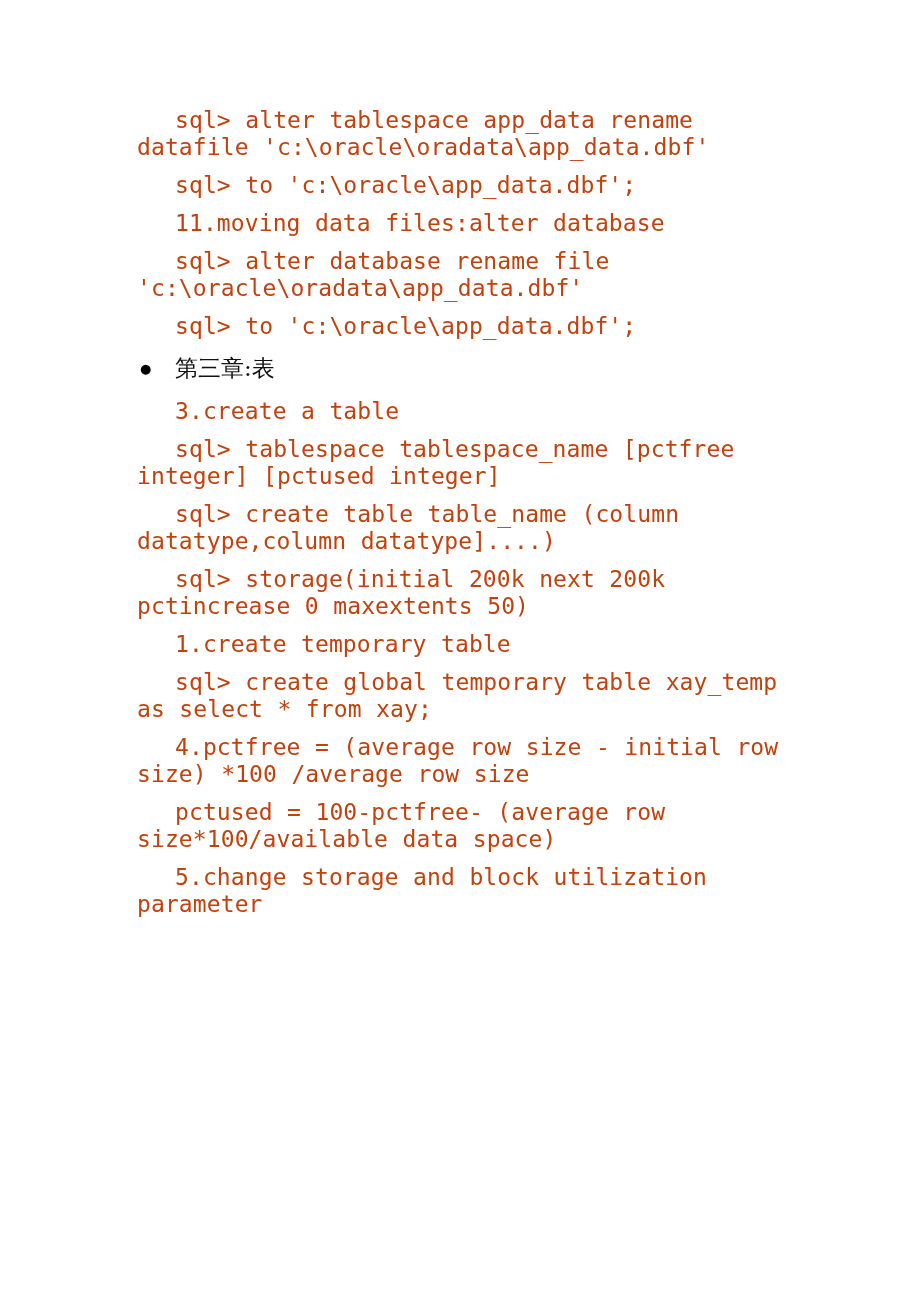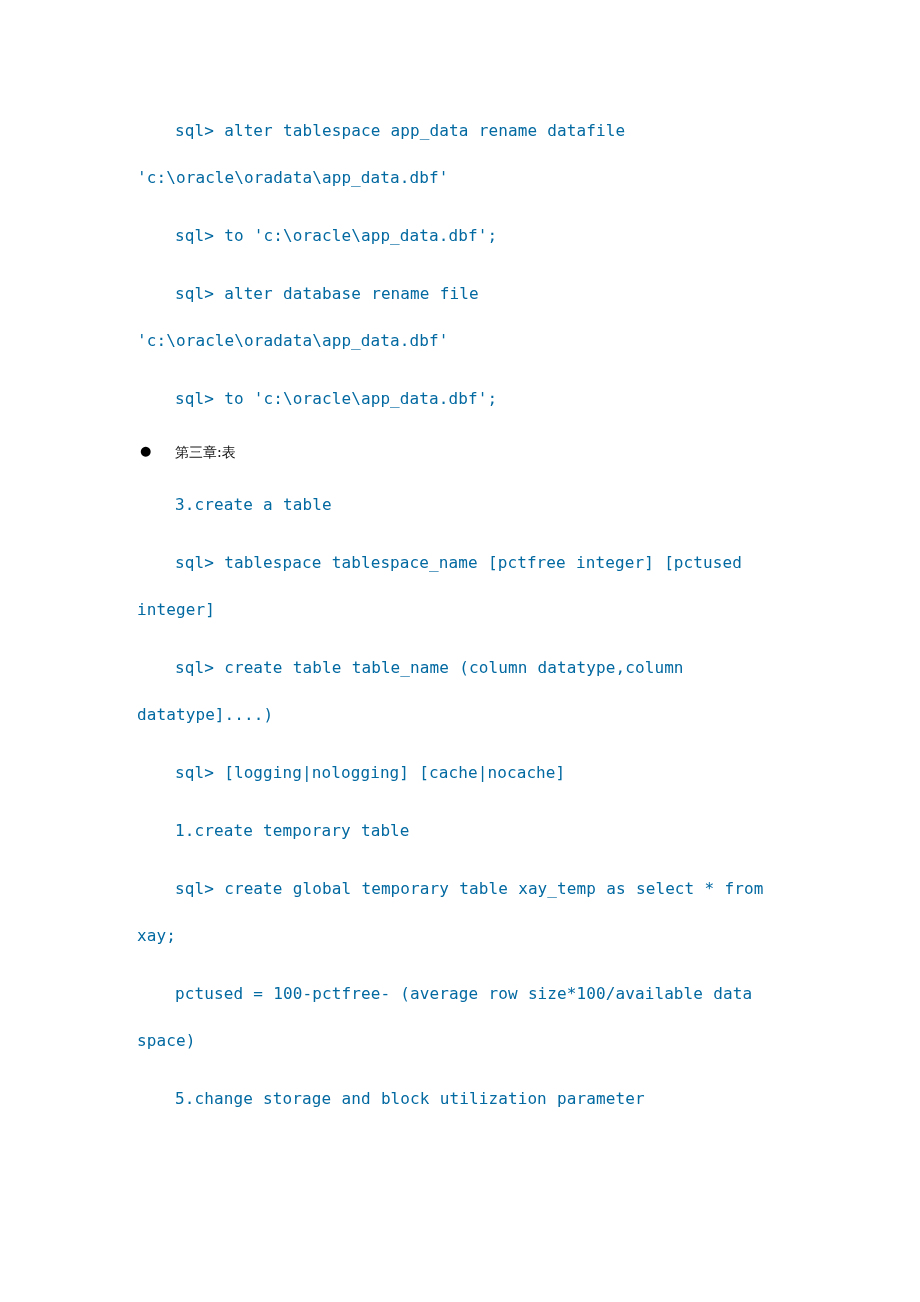--- a/index.html
+++ b/index.html
@@ -29,28 +29,28 @@
   #content {
     position: absolute;
     left: 137px;
     top: 107px;
     width: 653px;
   }
 
   
   .para {
     font-family: "DejaVu Sans Mono", "Liberation Mono", monospace;
-    font-size: 16px;
-    line-height: 47px;
+    font-size: 23px;
+    line-height: 27px;
     margin: 0 0 11px 0;
     text-indent: 38px;
     letter-spacing: 0.1px;
     white-space: normal;
     word-spacing: 0.5px;
-    color: #0369a1;
+    color: #c2410c;
   }
 
   
   .bullet-item {
     position: relative;
     margin: 0 0 11px 0;
     padding-left: 38px;
     line-height: 35px;
     font-size: 18px;
     font-family: "DejaVu Serif", "Liberation Serif", serif;
@@ -59,36 +59,38 @@
   .bullet-item .marker {
     position: absolute;
     left: 3px;
     top: 0;
     line-height: 35px;
     font-size: 13px;
     color: #000000;
   }
   .bullet-item .label {
     font-family: "DejaVu Serif", "Liberation Serif", serif;
-    font-size: 14px;
+    font-size: 23px;
     margin-top: 18px;
   }
 </style>
 </head>
 <body>
 
 <div id="page">
   <div id="content">
       <p class="para">sql&gt; alter tablespace app_data rename datafile 'c:\oracle\oradata\app_data.dbf'</p>
       <p class="para">sql&gt; to 'c:\oracle\app_data.dbf';</p>
+      <p class="para">11.moving data files:alter database</p>
       <p class="para">sql&gt; alter database rename file 'c:\oracle\oradata\app_data.dbf'</p>
       <p class="para">sql&gt; to 'c:\oracle\app_data.dbf';</p>
       <div class="bullet-item"><span class="marker">●</span><span class="label">第三章:表</span></div>
       <p class="para">3.create a table</p>
       <p class="para">sql&gt; tablespace tablespace_name [pctfree integer] [pctused integer]</p>
       <p class="para">sql&gt; create table table_name (column datatype,column datatype]....)</p>
-      <p class="para">sql&gt; [logging|nologging] [cache|nocache]</p>
+      <p class="para">sql&gt; storage(initial 200k next 200k pctincrease 0 maxextents 50)</p>
       <p class="para">1.create temporary table</p>
       <p class="para">sql&gt; create global temporary table xay_temp as select * from xay;</p>
+      <p class="para">4.pctfree = (average row size - initial row size) *100 /average row size</p>
       <p class="para">pctused = 100-pctfree- (average row size*100/available data space)</p>
       <p class="para">5.change storage and block utilization parameter</p>
     </div>
 </div>
 
 </body></html>

